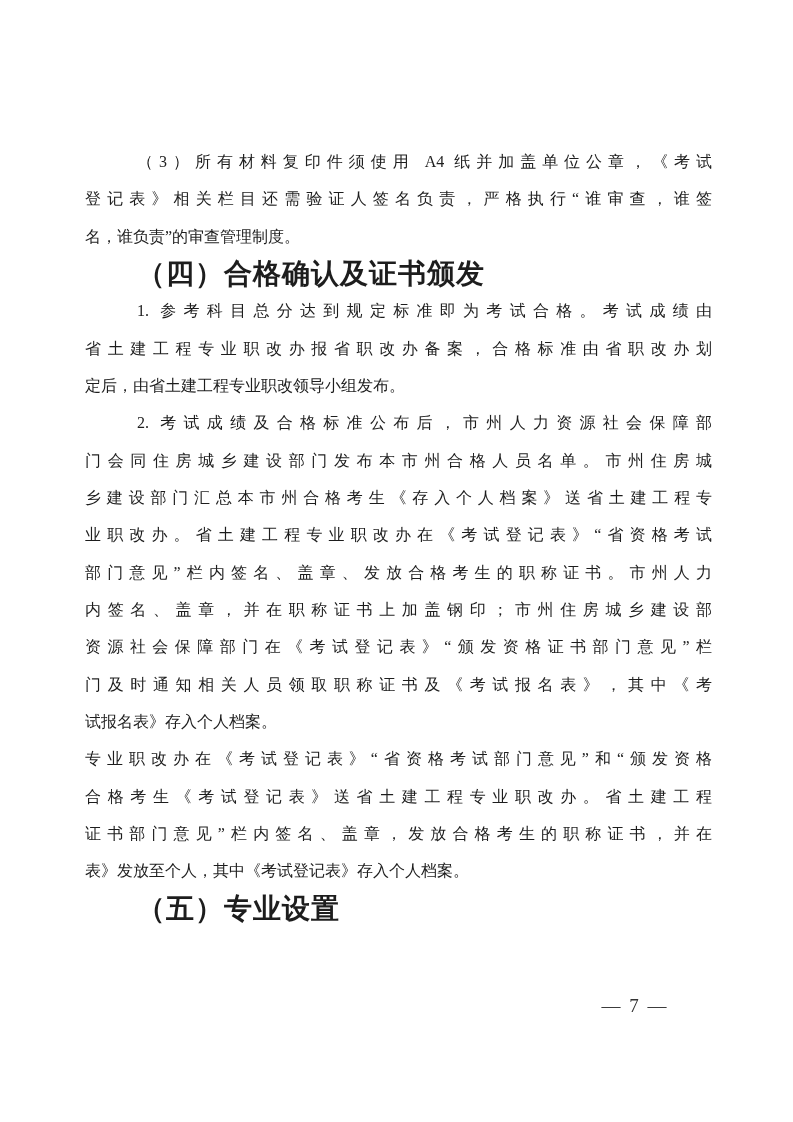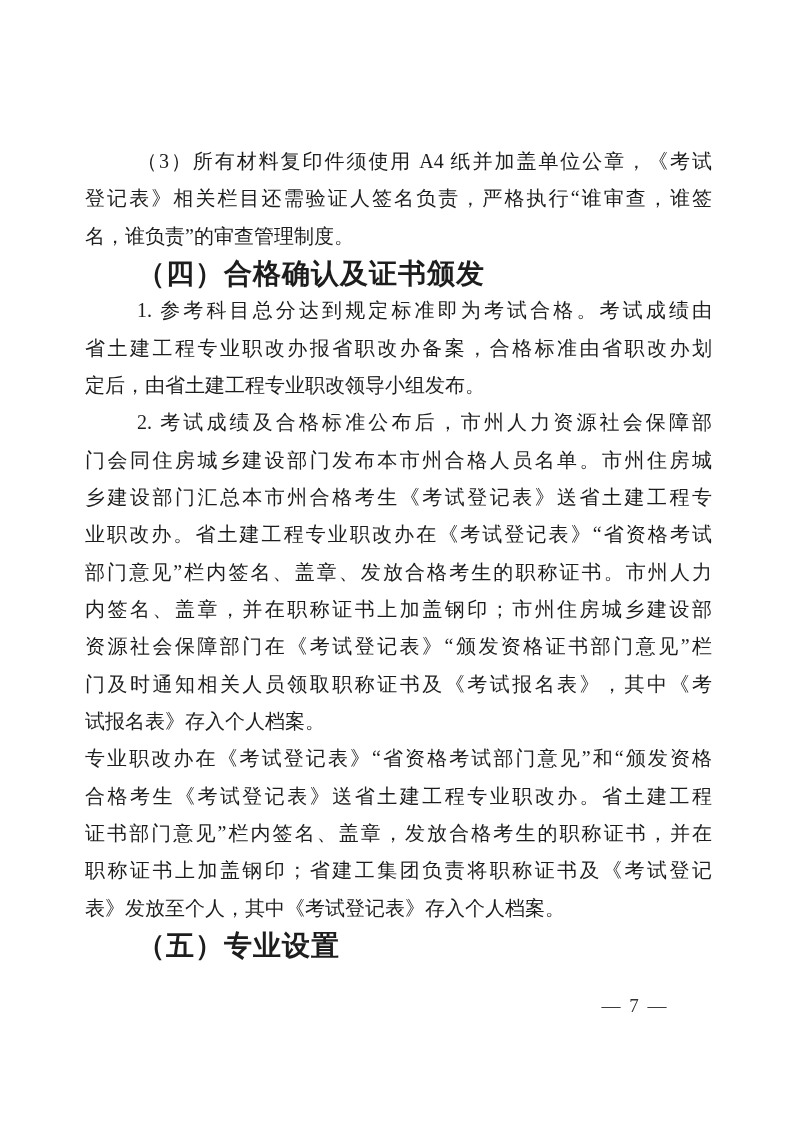--- a/index.html
+++ b/index.html
@@ -17,21 +17,21 @@
     font-family: "Liberation Serif", "DejaVu Serif", serif;
     color: #1d1d1d;
   }
   .body-text {
     position: absolute;
     left: 85px;
     top: 143px;
     width: 627px;
   }
   .line {
-    font-size: 20px;
+    font-size: 16px;
     line-height: 37.33px;
     height: 37.33px;
     text-align: justify;
     text-justify: inter-character;
     overflow: visible;
   }
   .line.full {
     text-align-last: justify;
   }
   .line.indent {
@@ -62,28 +62,27 @@
   <main class="body-text">
       <div class="line indent full">（3）所有材料复印件须使用 A4 纸并加盖单位公章，《考试</div>
       <div class="line full">登记表》相关栏目还需验证人签名负责，严格执行“谁审查，谁签</div>
       <div class="line">名，谁负责”的审查管理制度。</div>
       <div class="line indent bold">（四）合格确认及证书颁发</div>
       <div class="line indent full">1. 参考科目总分达到规定标准即为考试合格。考试成绩由</div>
       <div class="line full">省土建工程专业职改办报省职改办备案，合格标准由省职改办划</div>
       <div class="line">定后，由省土建工程专业职改领导小组发布。</div>
       <div class="line indent full">2. 考试成绩及合格标准公布后，市州人力资源社会保障部</div>
       <div class="line full">门会同住房城乡建设部门发布本市州合格人员名单。市州住房城</div>
-      <div class="line full">乡建设部门汇总本市州合格考生《考试登记表》送省土建工程专</div>
+      <div class="line full">乡建设部门汇总本市州合格考生《存入个人档案》送省土建工程专</div>
       <div class="line full">业职改办。省土建工程专业职改办在《考试登记表》“省资格考试</div>
       <div class="line full">部门意见”栏内签名、盖章、发放合格考生的职称证书。市州人力</div>
       <div class="line full">内签名、盖章，并在职称证书上加盖钢印；市州住房城乡建设部</div>
       <div class="line full">资源社会保障部门在《考试登记表》“颁发资格证书部门意见”栏</div>
       <div class="line full">门及时通知相关人员领取职称证书及《考试报名表》，其中《考</div>
       <div class="line">试报名表》存入个人档案。</div>
       <div class="line full">专业职改办在《考试登记表》“省资格考试部门意见”和“颁发资格</div>
       <div class="line full">合格考生《考试登记表》送省土建工程专业职改办。省土建工程</div>
       <div class="line full">证书部门意见”栏内签名、盖章，发放合格考生的职称证书，并在</div>
-      <div class="line full">职称证书上加盖钢印；省建工集团负责将职称证书及《考试登记</div>
       <div class="line">表》发放至个人，其中《考试登记表》存入个人档案。</div>
       <div class="line indent bold">（五）专业设置</div>
     </main>
   <div class="page-number">— 7 —</div>
 </div>
 
 </body></html>

